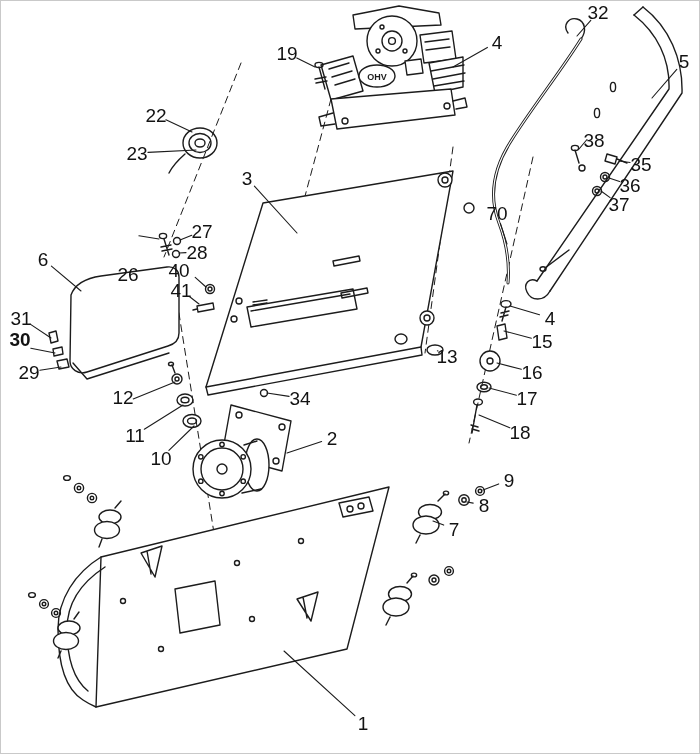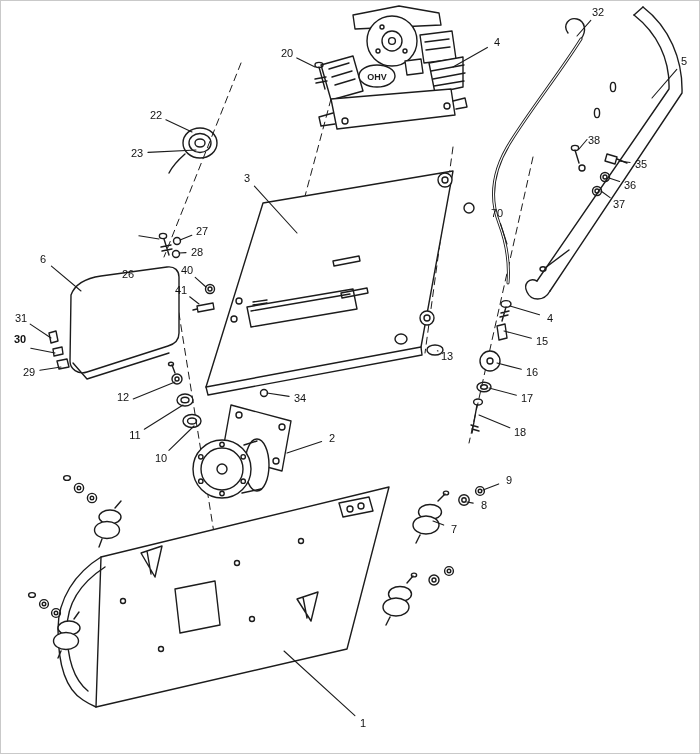--- a/index.html
+++ b/index.html
@@ -19,21 +19,21 @@
   }
   .callout-layer {
     position: absolute;
     left: 0; top: 0; width: 100%; height: 100%;
     pointer-events: none;
   }
   .callout {
     position: absolute;
     transform: translate(-50%, -50%);
     font-family: "Liberation Sans", sans-serif;
-    font-size: 11px;
+    font-size: 19px;
     line-height: 1;
     color: #121212;
     white-space: nowrap;
     user-select: none;
   }
 </style>
 </head>
 <body>
 
 <div class="page">
@@ -307,33 +307,33 @@
       <div class="callout" style="left: 508px; top: 479px;">9</div>
       <div class="callout" style="left: 160px; top: 457px;">10</div>
       <div class="callout" style="left: 134px; top: 434px;">11</div>
       <div class="callout" style="left: 122px; top: 396px;">12</div>
       <div class="callout" style="left: 446px; top: 355px;">13</div>
       <div class="callout" style="left: 549px; top: 317px;">4</div>
       <div class="callout" style="left: 541px; top: 340px;">15</div>
       <div class="callout" style="left: 531px; top: 371px;">16</div>
       <div class="callout" style="left: 526px; top: 397px;">17</div>
       <div class="callout" style="left: 519px; top: 431px;">18</div>
-      <div class="callout" style="left: 286px; top: 52px;">20</div>
+      <div class="callout" style="left: 286px; top: 52px;">19</div>
       <div class="callout" style="left: 155px; top: 114px;">22</div>
       <div class="callout" style="left: 136px; top: 152px;">23</div>
       <div class="callout" style="left: 127px; top: 233px; margin-top: 40px;">26</div>
       <div class="callout" style="left: 201px; top: 230px;">27</div>
       <div class="callout" style="left: 196px; top: 251px;">28</div>
       <div class="callout" style="left: 28px; top: 371px;">29</div>
       <div class="callout" style="left: 19px; top: 338px; font-weight: bold;">30</div>
       <div class="callout" style="left: 20px; top: 317px; text-align: center;">31</div>
       <div class="callout" style="left: 597px; top: 11px;">32</div>
       <div class="callout" style="left: 299px; top: 397px;">34</div>
       <div class="callout" style="left: 640px; top: 163px;">35</div>
       <div class="callout" style="left: 629px; top: 184px;">36</div>
       <div class="callout" style="left: 618px; top: 203px;">37</div>
       <div class="callout" style="left: 593px; top: 130px; margin-top: 9px;">38</div>
       <div class="callout" style="left: 496px; top: 212px;">70</div>
-      <div class="callout" style="left: 186px; top: 269px;">40</div>
+      <div class="callout" style="left: 178px; top: 269px;">40</div>
       <div class="callout" style="left: 180px; top: 289px;">41</div>
     </div>
 
 </div>
 
 </body></html>

